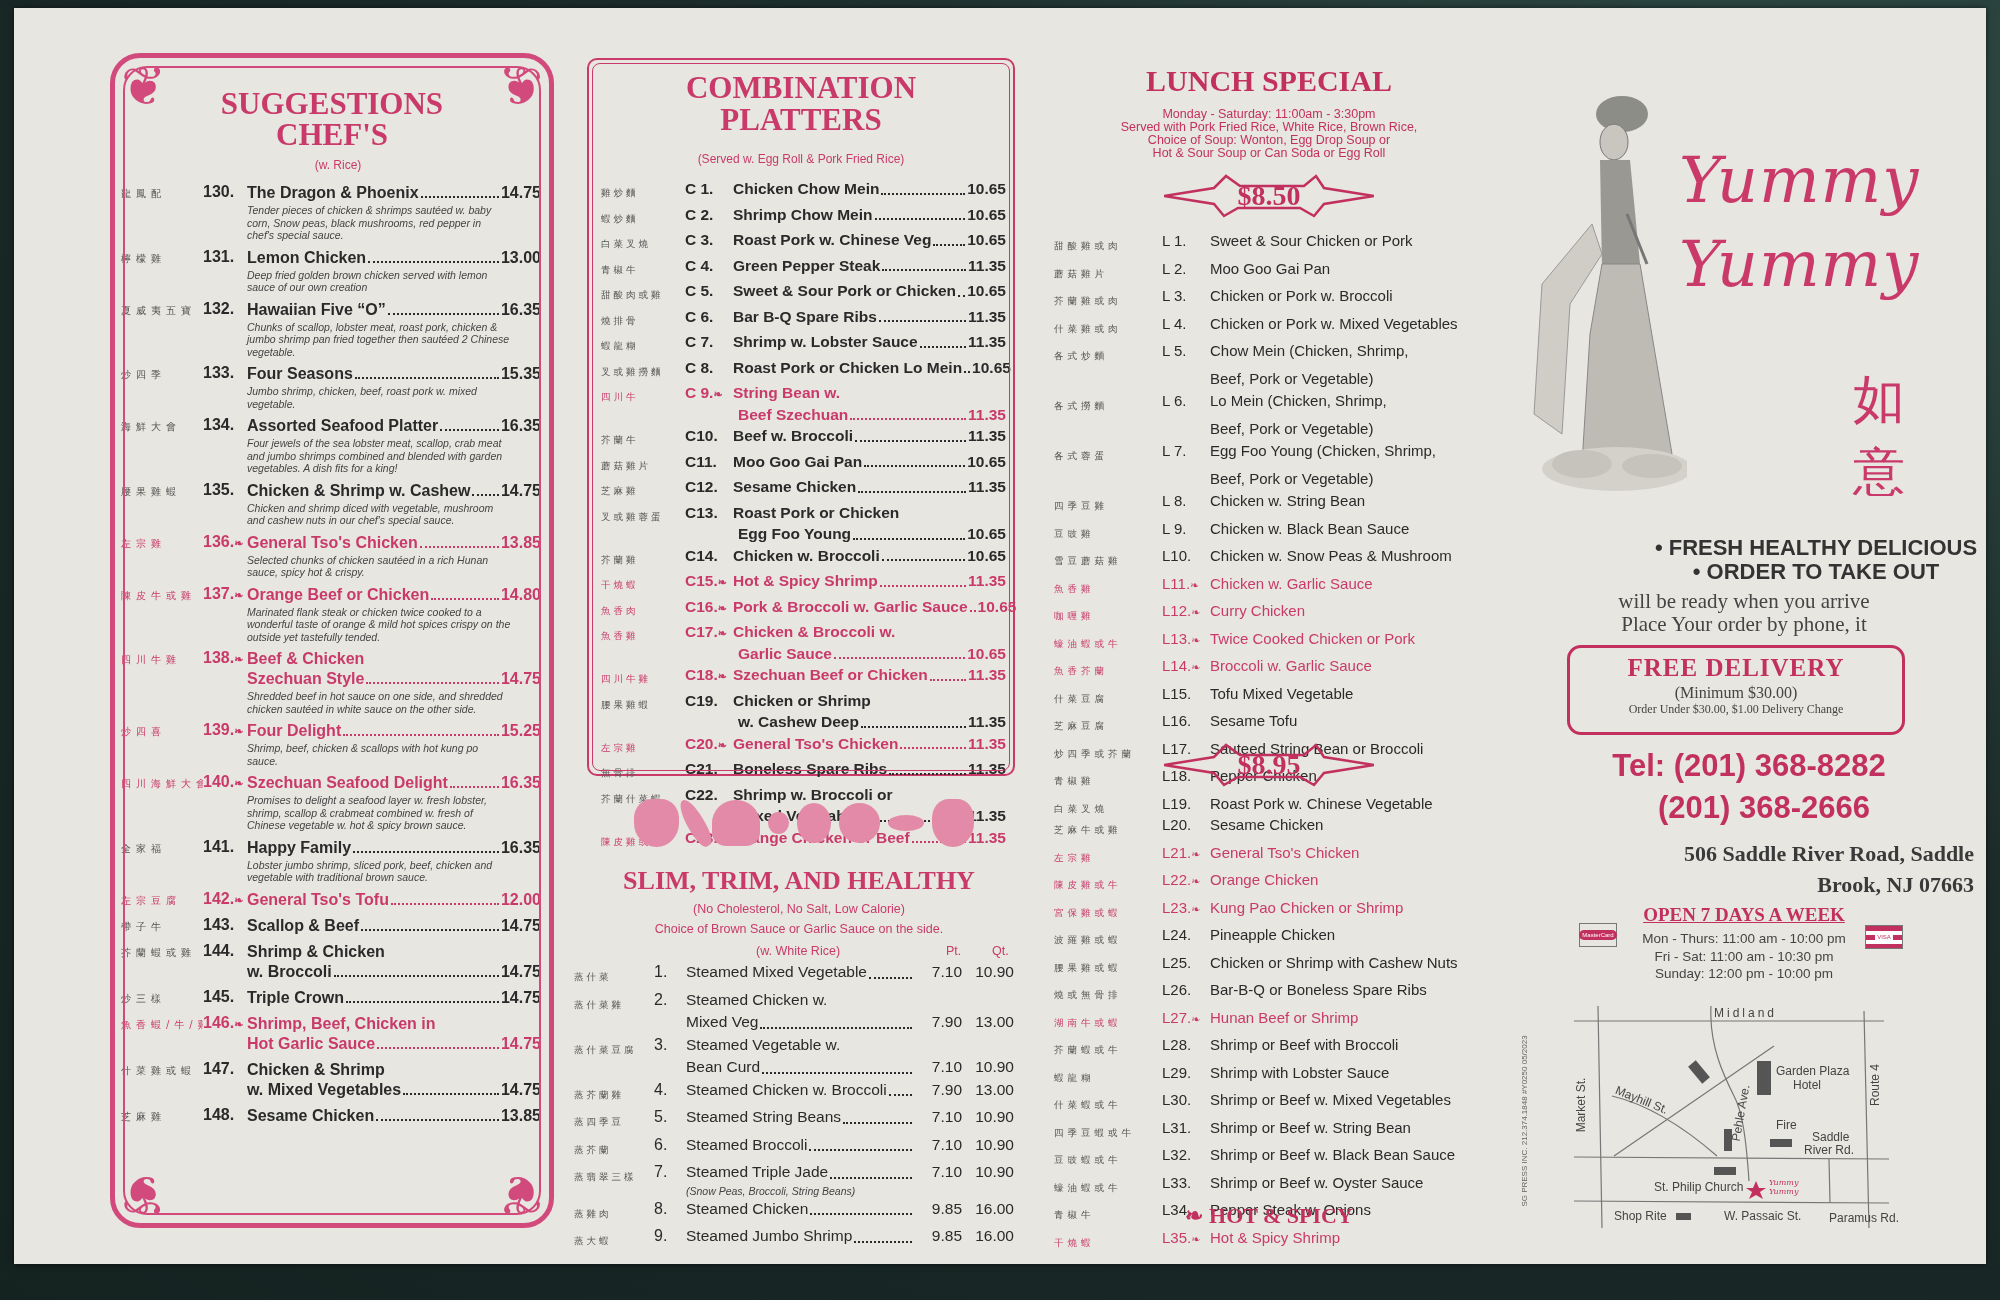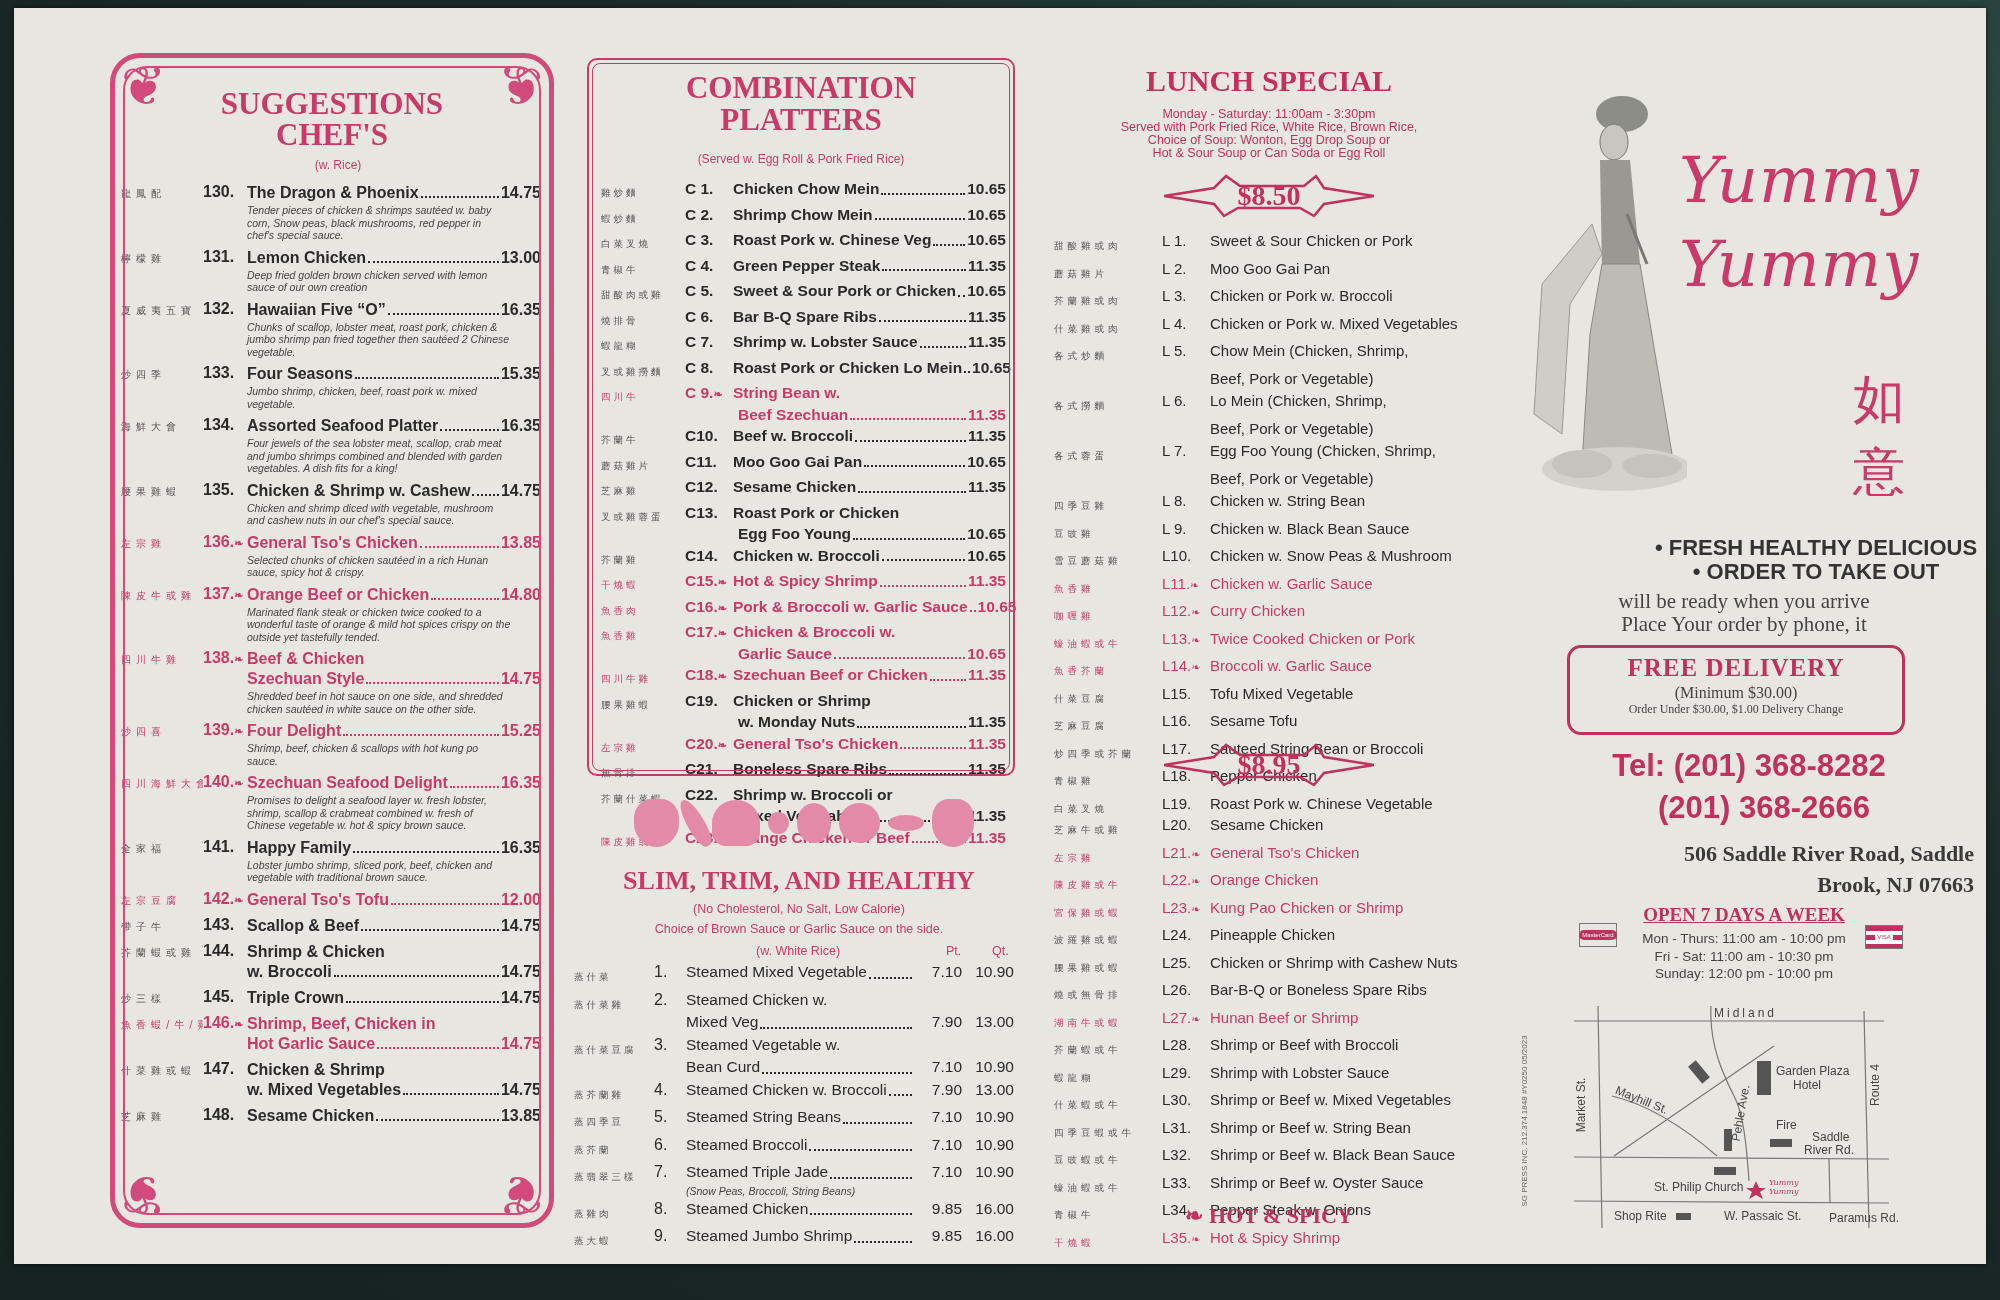--- a/index.html
+++ b/index.html
@@ -607,21 +607,21 @@
           </div>
         </div>
         <div class="row">
           <div class="cn">腰果雞蝦</div>
           <div class="num"><span>C19.</span></div>
           <div>
             <div class="name-line">
               <span class="nm">Chicken or Shrimp</span>
             </div>
             <div class="name-line cont">
-              <span class="nm">w. Monday Nuts</span>
+              <span class="nm">w. Cashew Deep</span>
               <span class="dots"></span>
               <span class="pr">11.35</span>
             </div>
           </div>
         </div>
         <div class="row spicy">
           <div class="cn">左宗雞</div>
           <div class="num"><span>C20.</span><span class="hot-mark">❧</span></div>
           <div>
             <div class="name-line">

